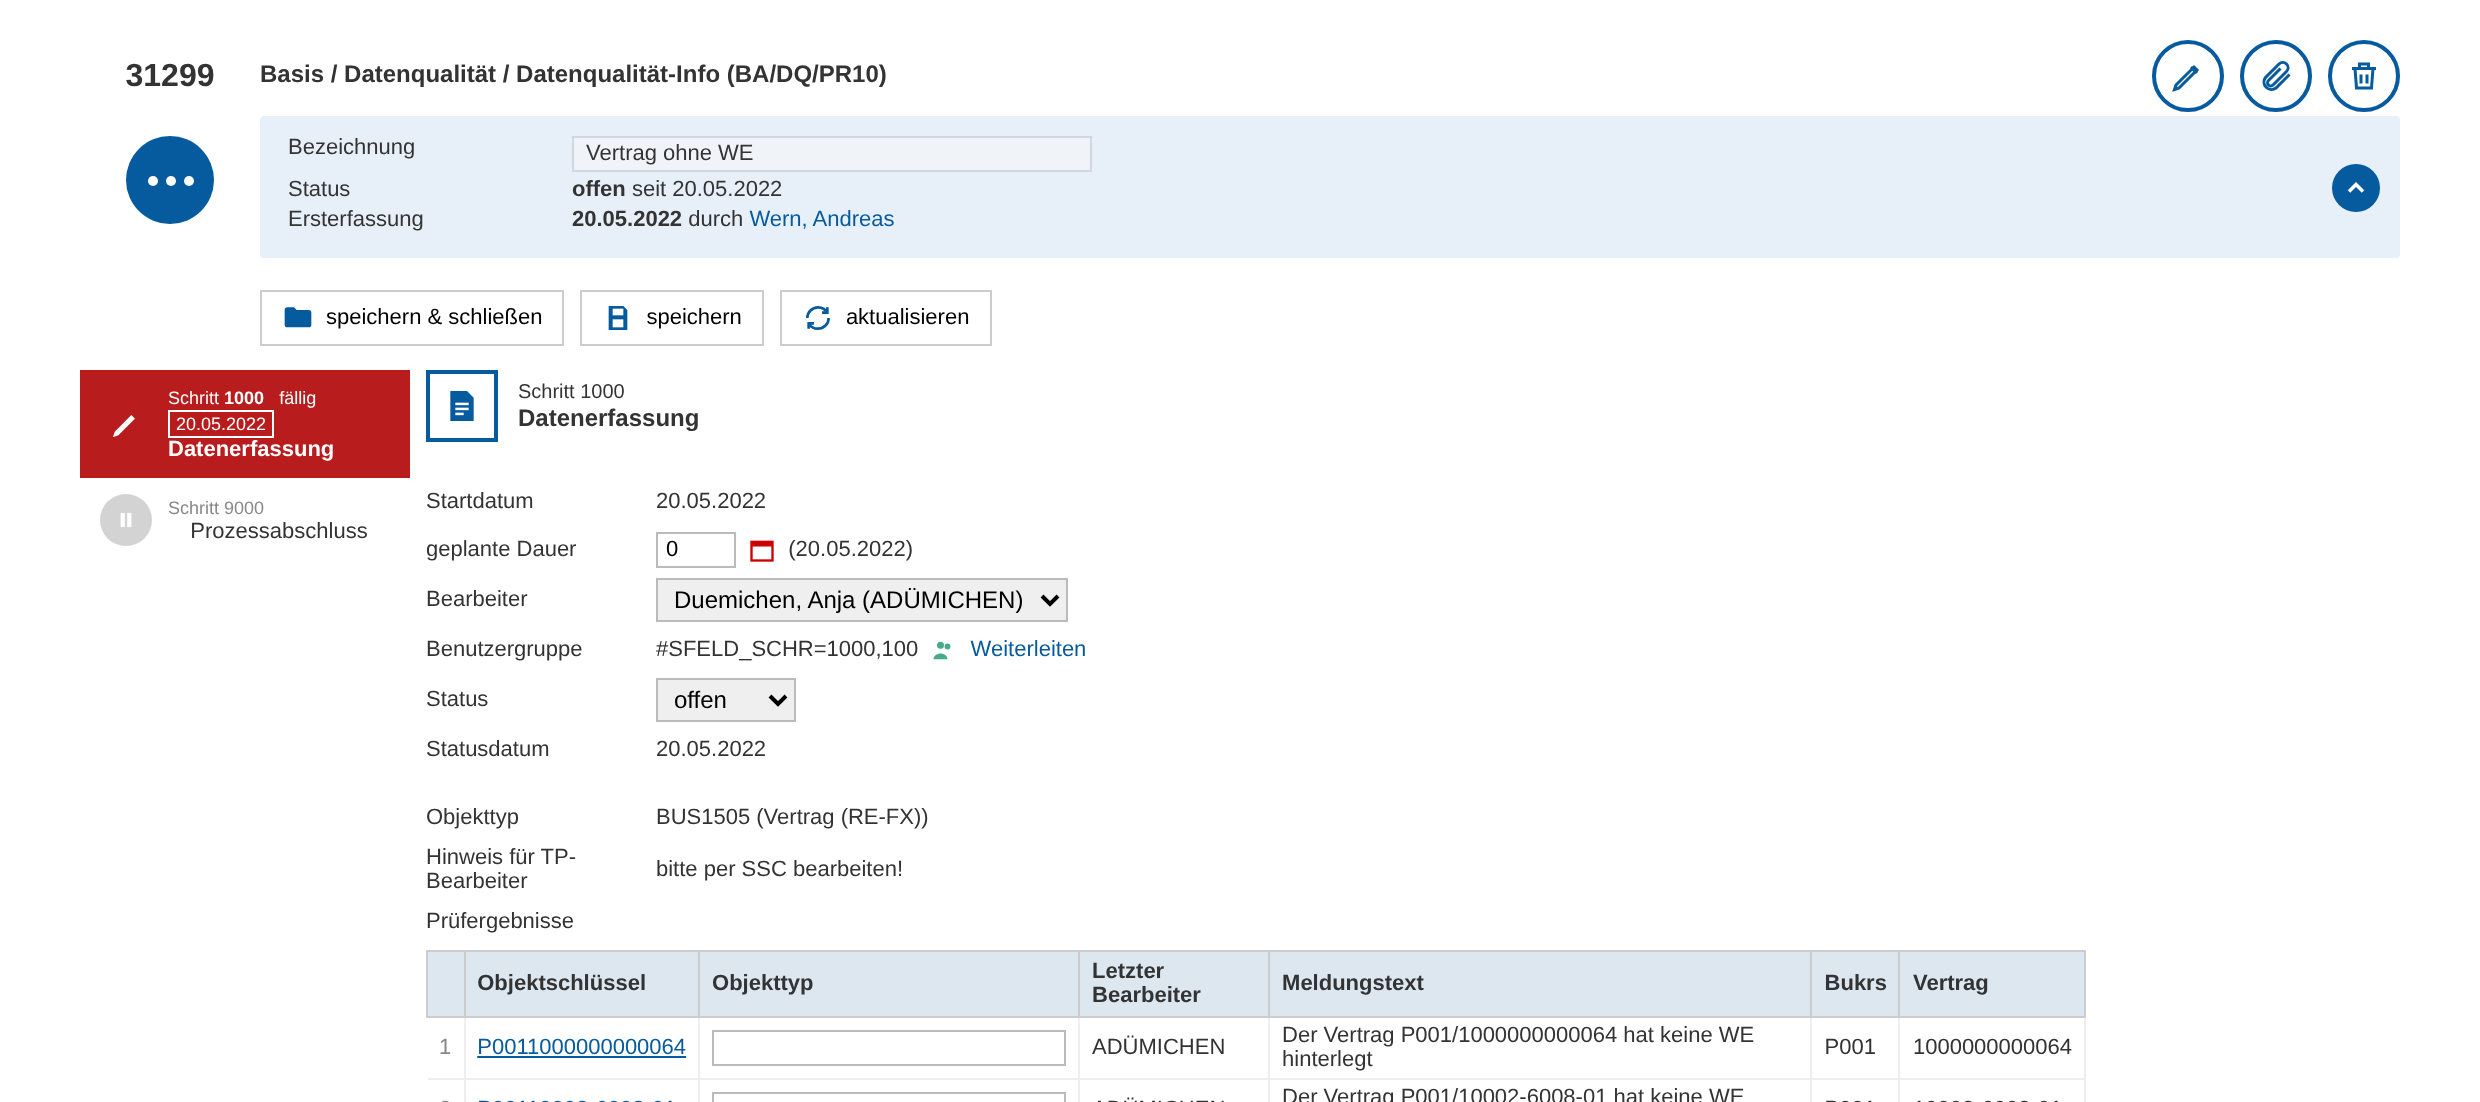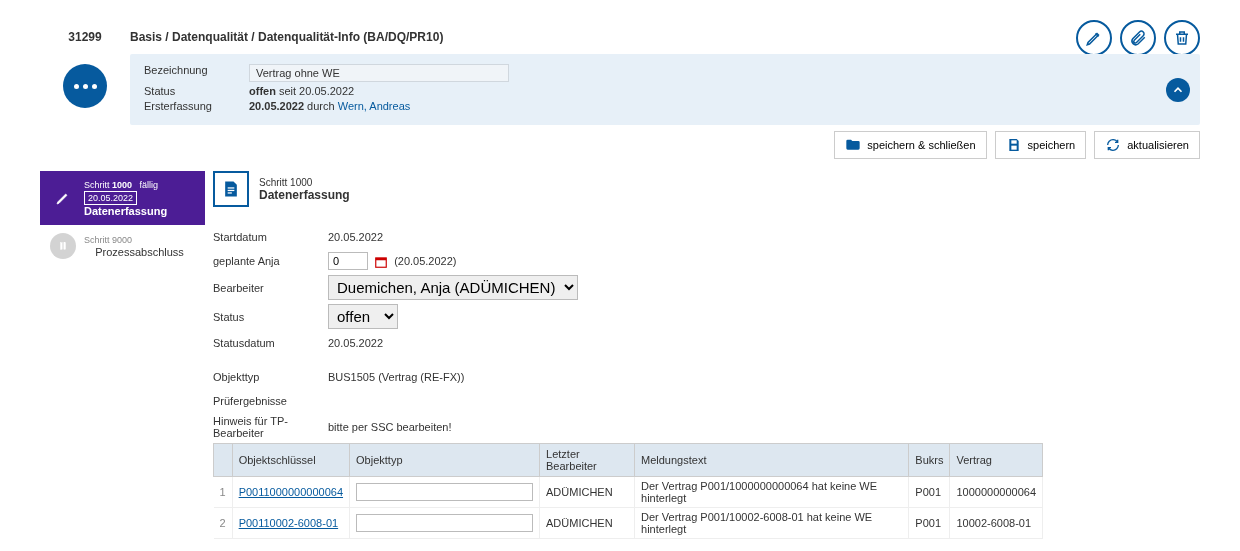--- a/index.html
+++ b/index.html
@@ -2,52 +2,52 @@
 <html><head>
 <meta charset="utf-8">
 <style>
 * { box-sizing: border-box; margin: 0; padding: 0; }
 body { font-family: Arial, sans-serif; font-size: 11px; color: #333; background: #fff; padding: 20px 40px; }
 a { color: #065a9e; text-decoration: none; }
 
 .page { width: 1160px; margin: 0 auto; position: relative; }
 
 .top-row { display: flex; align-items: flex-start; }
-.record-no { width: 90px; text-align: center; font-weight: bold; font-size: 12px; padding-top: 10px; color: #333; }
+.record-no { width: 90px; text-align: center; font-weight: bold; font-size: 16px; padding-top: 10px; color: #333; }
 .breadcrumb { flex: 1; font-weight: bold; font-size: 12px; color: #333; padding-top: 10px; }
 
 .top-actions { position: absolute; top: 0; right: 0; display: flex; gap: 8px; }
 .circle-btn { width: 36px; height: 36px; border: 2px solid #065a9e; border-radius: 50%; display: flex; align-items: center; justify-content: center; cursor: pointer; background: #fff; }
 .circle-btn svg { width: 18px; height: 18px; }
 .circle-btn.pencil svg, .circle-btn.attachment svg { stroke: #065a9e; fill: none; }
 .circle-btn.trash svg { stroke: #065a9e; fill: none; }
 
 .header-area { display: flex; margin-top: 10px; }
 .dots-col { width: 90px; display: flex; justify-content: center; padding-top: 10px; }
 .dots-circle { width: 44px; height: 44px; background: #065a9e; border-radius: 50%; display: flex; align-items: center; justify-content: center; gap: 4px; cursor: pointer; }
 .dots-circle span { width: 5px; height: 5px; background: #fff; border-radius: 50%; }
 
 .info-card { flex: 1; background: #e7f0f8; padding: 10px 14px; border-radius: 2px; position: relative; }
 .info-row { display: flex; margin-bottom: 3px; }
 .info-label { width: 105px; color: #333; }
-.info-value { color: #333; }
+.info-value { color: #333; margin-left: 37px; }
 .info-value .bold { font-weight: bold; }
 .input-readonly { background: #f0f4f8; border: 1px solid #d0d7de; padding: 2px 6px; width: 260px; font-size: 11px; color: #333; }
 
 .collapse-toggle { position: absolute; right: 10px; top: 50%; transform: translateY(-50%); width: 24px; height: 24px; background: #065a9e; border-radius: 50%; display: flex; align-items: center; justify-content: center; cursor: pointer; }
 .collapse-toggle svg { width: 14px; height: 14px; stroke: #fff; fill: none; }
 
-.toolbar { margin-left: 90px; margin-top: 6px; display: flex; gap: 8px; justify-content: flex-end; }
+.toolbar { margin-left: 90px; margin-top: 16px; display: flex; gap: 8px; }
 .tool-btn { display: flex; align-items: center; gap: 6px; padding: 5px 10px; border: 1px solid #ccc; background: #fff; font-size: 11px; cursor: pointer; }
 .tool-btn svg { width: 16px; height: 16px; }
 
 .main-row { display: flex; margin-top: 12px; }
 .steps-col { width: 165px; }
 .step { display: flex; align-items: center; padding: 8px 10px; gap: 8px; }
-.step.active { background: #4c1d95; color: #fff; }
+.step.active { background: #b91c1c; color: #fff; }
 .step.pending { background: #fff; border-bottom: 0; }
 .step-circle { width: 26px; height: 26px; border-radius: 50%; display: flex; align-items: center; justify-content: center; flex-shrink: 0; }
 .step.active .step-circle { background: transparent; }
 .step.active .step-circle svg { stroke: #fff; fill: #fff; width: 16px; height: 16px;}
 .step.pending .step-circle { background: #d3d3d3; }
 .step.pending .step-circle svg { stroke: #fff; fill: #fff; width: 10px; height: 10px; }
 .step-text { flex: 1; }
 .step-meta { font-size: 9px; line-height: 12px; }
 .step-meta .due-badge { display: inline-block; border: 1px solid #fff; padding: 0 3px; font-size: 9px; }
 .step-title { font-weight: bold; font-size: 11px; }
@@ -59,29 +59,29 @@
 .detail-icon { width: 36px; height: 36px; border: 2px solid #065a9e; display: flex; align-items: center; justify-content: center; }
 .detail-icon svg { width: 20px; height: 20px; fill: #065a9e; }
 .detail-header-text .small { font-size: 10px; color: #333; }
 .detail-header-text .big { font-weight: bold; font-size: 12px; }
 
 .detail-fields { margin-top: 20px; }
 .detail-row { display: flex; margin-bottom: 4px; align-items: center; min-height: 20px; }
 .detail-row .lbl { width: 115px; color: #333; }
 .detail-row .val { color: #333; }
 .detail-row input[type="text"] { border: 1px solid #bbb; padding: 2px 4px; font-size: 11px; width: 40px; }
-.detail-row select { border: 1px solid #bbb; padding: 2px 4px; font-size: 15px; }
+.detail-row select { border: 1px solid #bbb; padding: 2px 4px; font-size: 12px; }
 .cal-icon { display: inline-block; width: 14px; height: 14px; vertical-align: middle; margin: 0 3px; }
 .user-icon { display: inline-block; width: 14px; height: 14px; vertical-align: middle; margin: 0 3px; }
 
 .gap { height: 10px; }
 
 .table-container { margin-top: 4px; }
 table.results { width: 830px; border-collapse: collapse; font-size: 11px; }
-table.results th { background: #dde7f0; border: 1px solid #ccc; padding: 4px 6px; text-align: left; font-weight: normal; }
+table.results th { background: #dde7f0; border: 1px solid #ccc; padding: 4px 6px; text-align: left; font-weight: bold; }
 table.results td { border: 1px solid #eee; padding: 3px 6px; }
 table.results td.rownum { width: 18px; text-align: right; color: #888; border-left: none; }
 table.results td input { width: 100%; border: 1px solid #bbb; padding: 2px 4px; font-size: 11px; }
 table.results td a { text-decoration: underline; }
 </style>
 </head>
 <body>
 
 <div class="page">
   <div class="top-actions">
@@ -209,55 +209,67 @@
           <div class="big">Datenerfassung</div>
         </div>
       </div>
 
       <div class="detail-fields">
         <div class="detail-row">
             <div class="lbl">Startdatum</div>
             <div class="val">20.05.2022</div>
           </div>
         <div class="detail-row">
-          <div class="lbl">geplante Anja</div>
+          <div class="lbl">geplante Dauer</div>
           <div class="val">
             <input type="text" value="0" style="">
             <span class="cal-icon"><svg viewBox="0 0 24 24">
                   <rect x="3" y="5" width="18" height="16" fill="none" stroke="#c00" stroke-width="2"></rect>
                   <rect x="3" y="5" width="18" height="4" fill="#c00"></rect>
                 </svg></span>
             <span>(20.05.2022)</span>
           </div>
         </div>
         <div class="detail-row">
           <div class="lbl">Bearbeiter</div>
           <div class="val"><select><option>Duemichen, Anja (ADÜMICHEN)</option></select></div>
         </div>
         <div class="detail-row">
+          <div class="lbl">Benutzergruppe</div>
+          <div class="val">
+            <span>#SFELD_SCHR=1000,100</span>
+            <span class="user-icon"><svg viewBox="0 0 24 24">
+                  <circle cx="9" cy="8" r="3" fill="#4a8"></circle>
+                  <circle cx="15" cy="9" r="2.5" fill="#4a8"></circle>
+                  <path d="M3 20c0-3 3-5 6-5s6 2 6 5" fill="#4a8"></path>
+                </svg></span>
+            <a href="#">Weiterleiten</a>
+          </div>
+        </div>
+        <div class="detail-row">
           <div class="lbl">Status</div>
           <div class="val"><select style="width:70px"><option>offen</option></select></div>
         </div>
         <div class="detail-row">
             <div class="lbl">Statusdatum</div>
             <div class="val">20.05.2022</div>
           </div>
 
         <div class="gap"></div>
 
         <div class="detail-row">
             <div class="lbl">Objekttyp</div>
             <div class="val">BUS1505 (Vertrag (RE-FX))</div>
           </div>
         <div class="detail-row">
-            <div class="lbl">Prüfergebnisse</div>
-          </div>
-        <div class="detail-row">
             <div class="lbl">Hinweis für TP-Bearbeiter</div>
             <div class="val">bitte per SSC bearbeiten!</div>
+          </div>
+        <div class="detail-row">
+            <div class="lbl">Prüfergebnisse</div>
           </div>
       </div>
 
       <div class="table-container">
         <table class="results">
           <thead>
             <tr>
               <th style="width:18px"></th>
               <th>Objektschlüssel</th>
               <th style="width:190px">Objekttyp</th>

